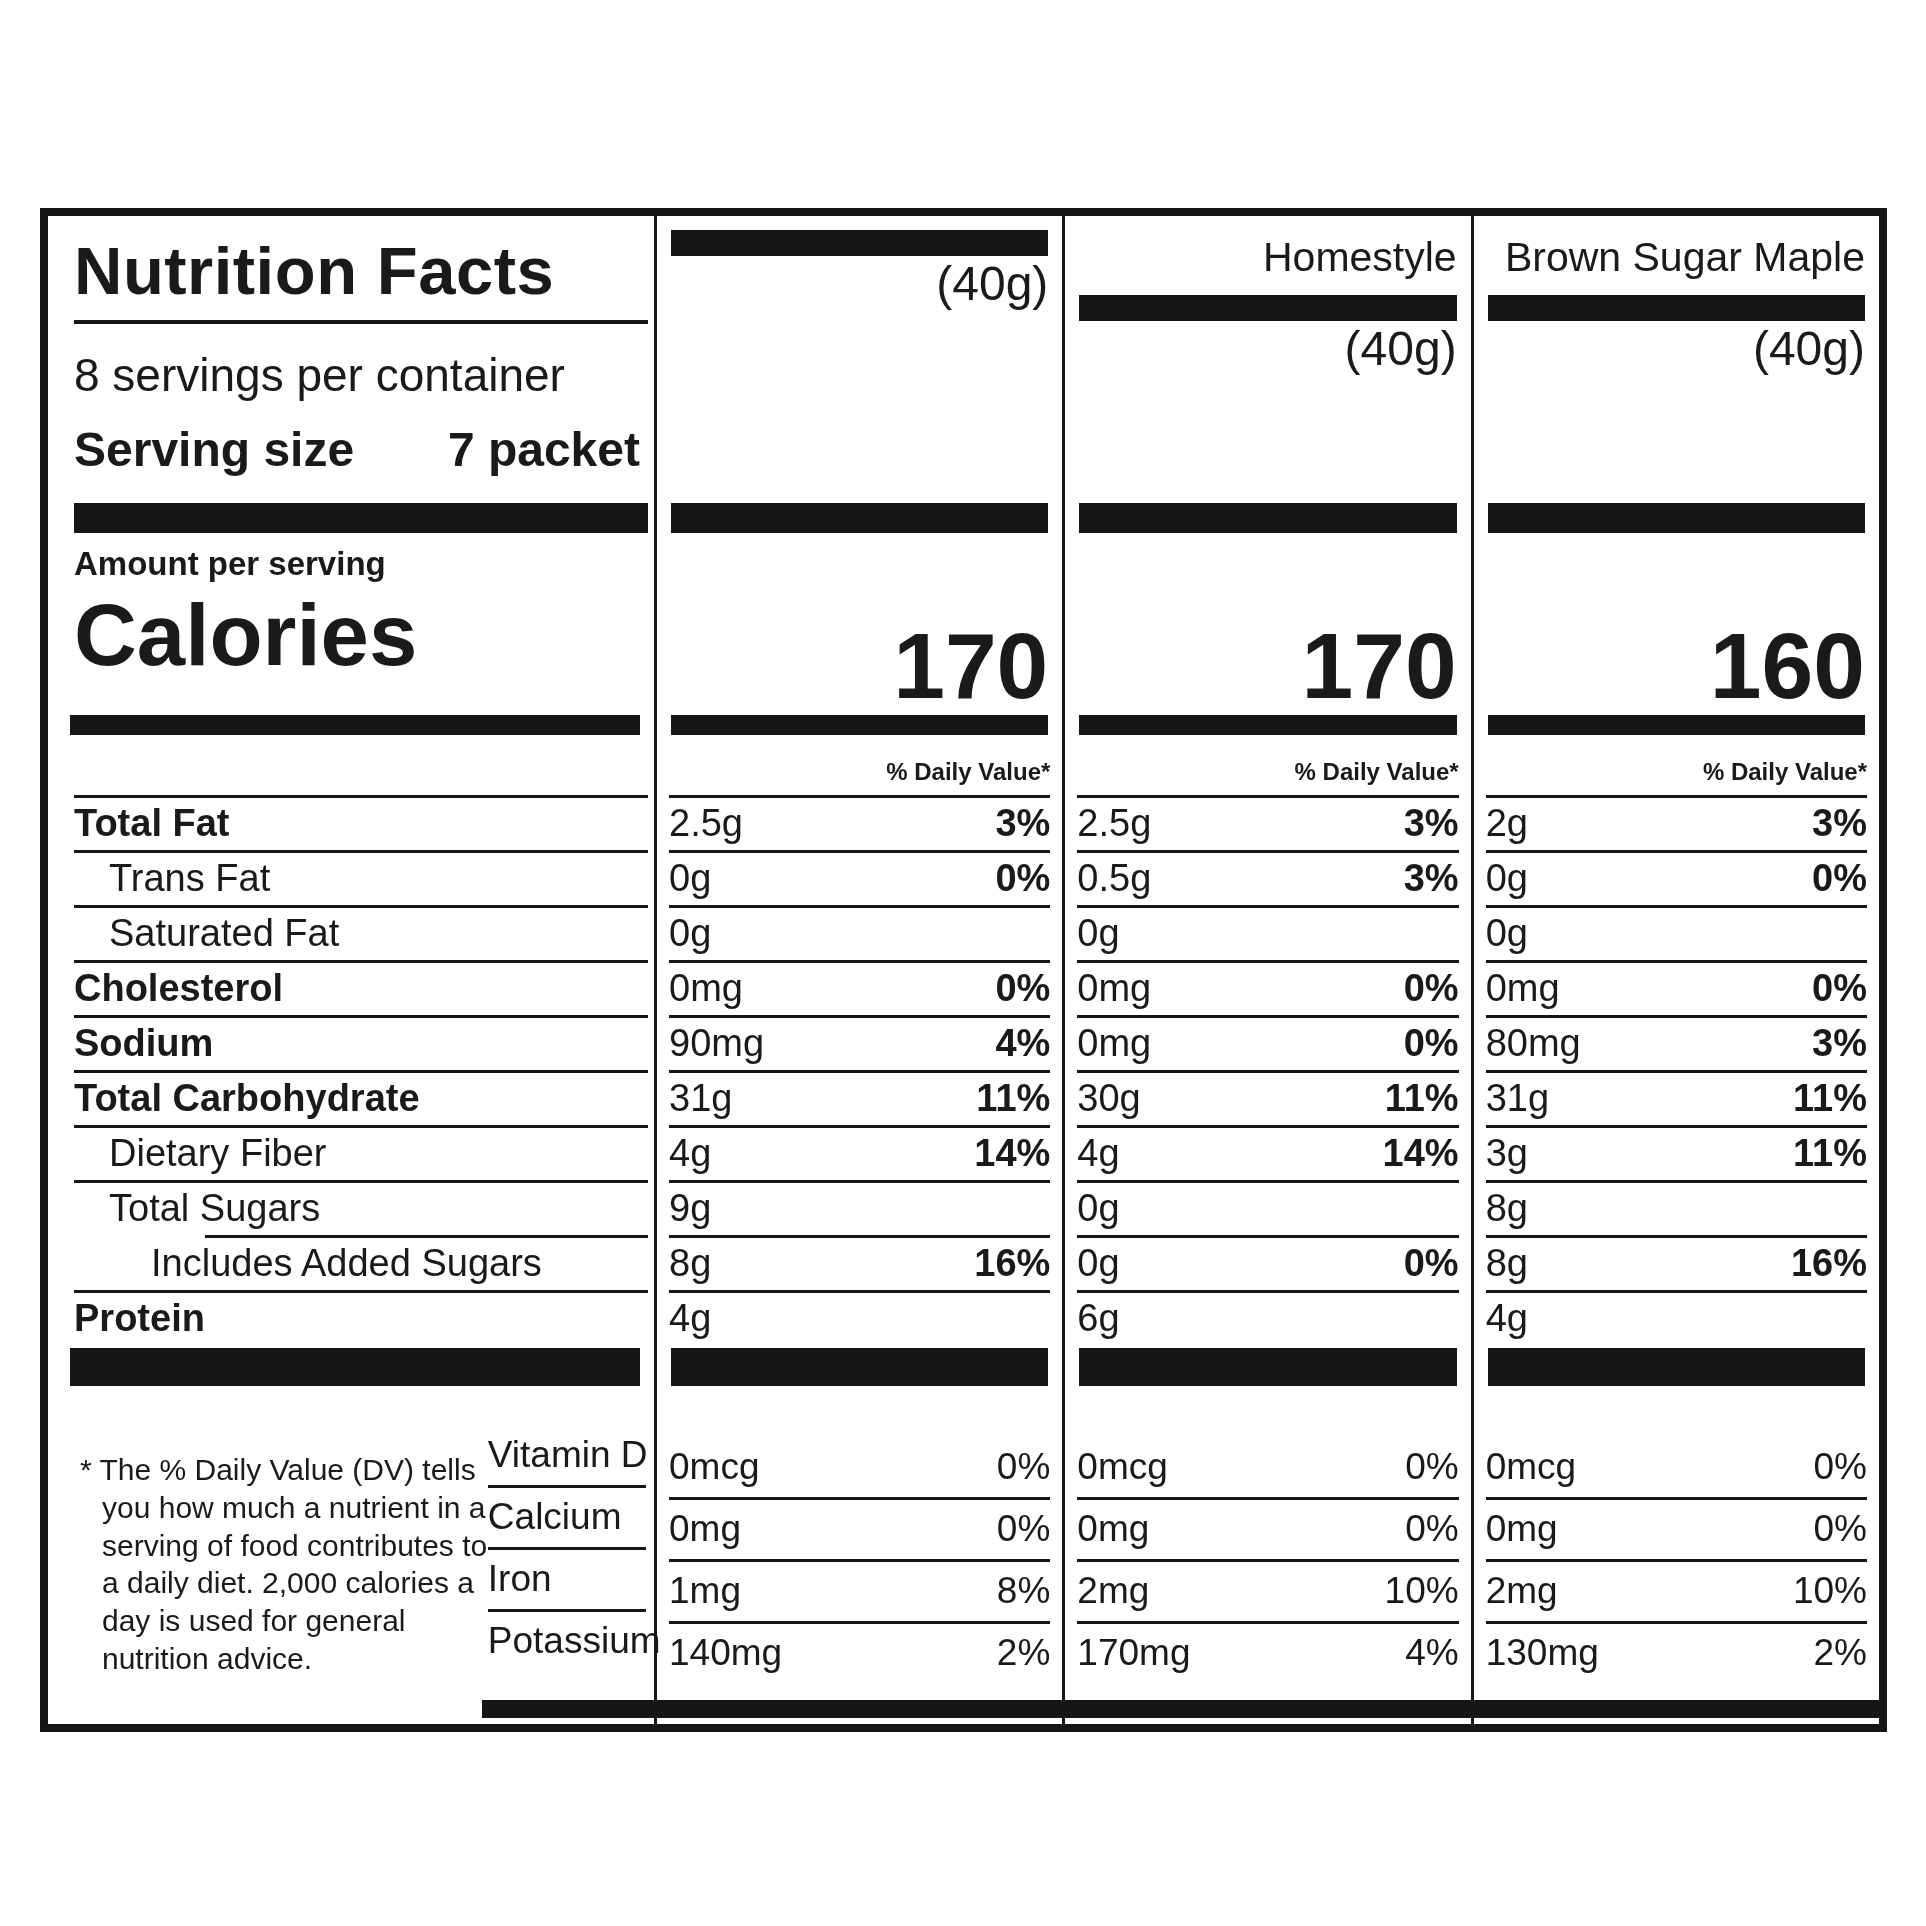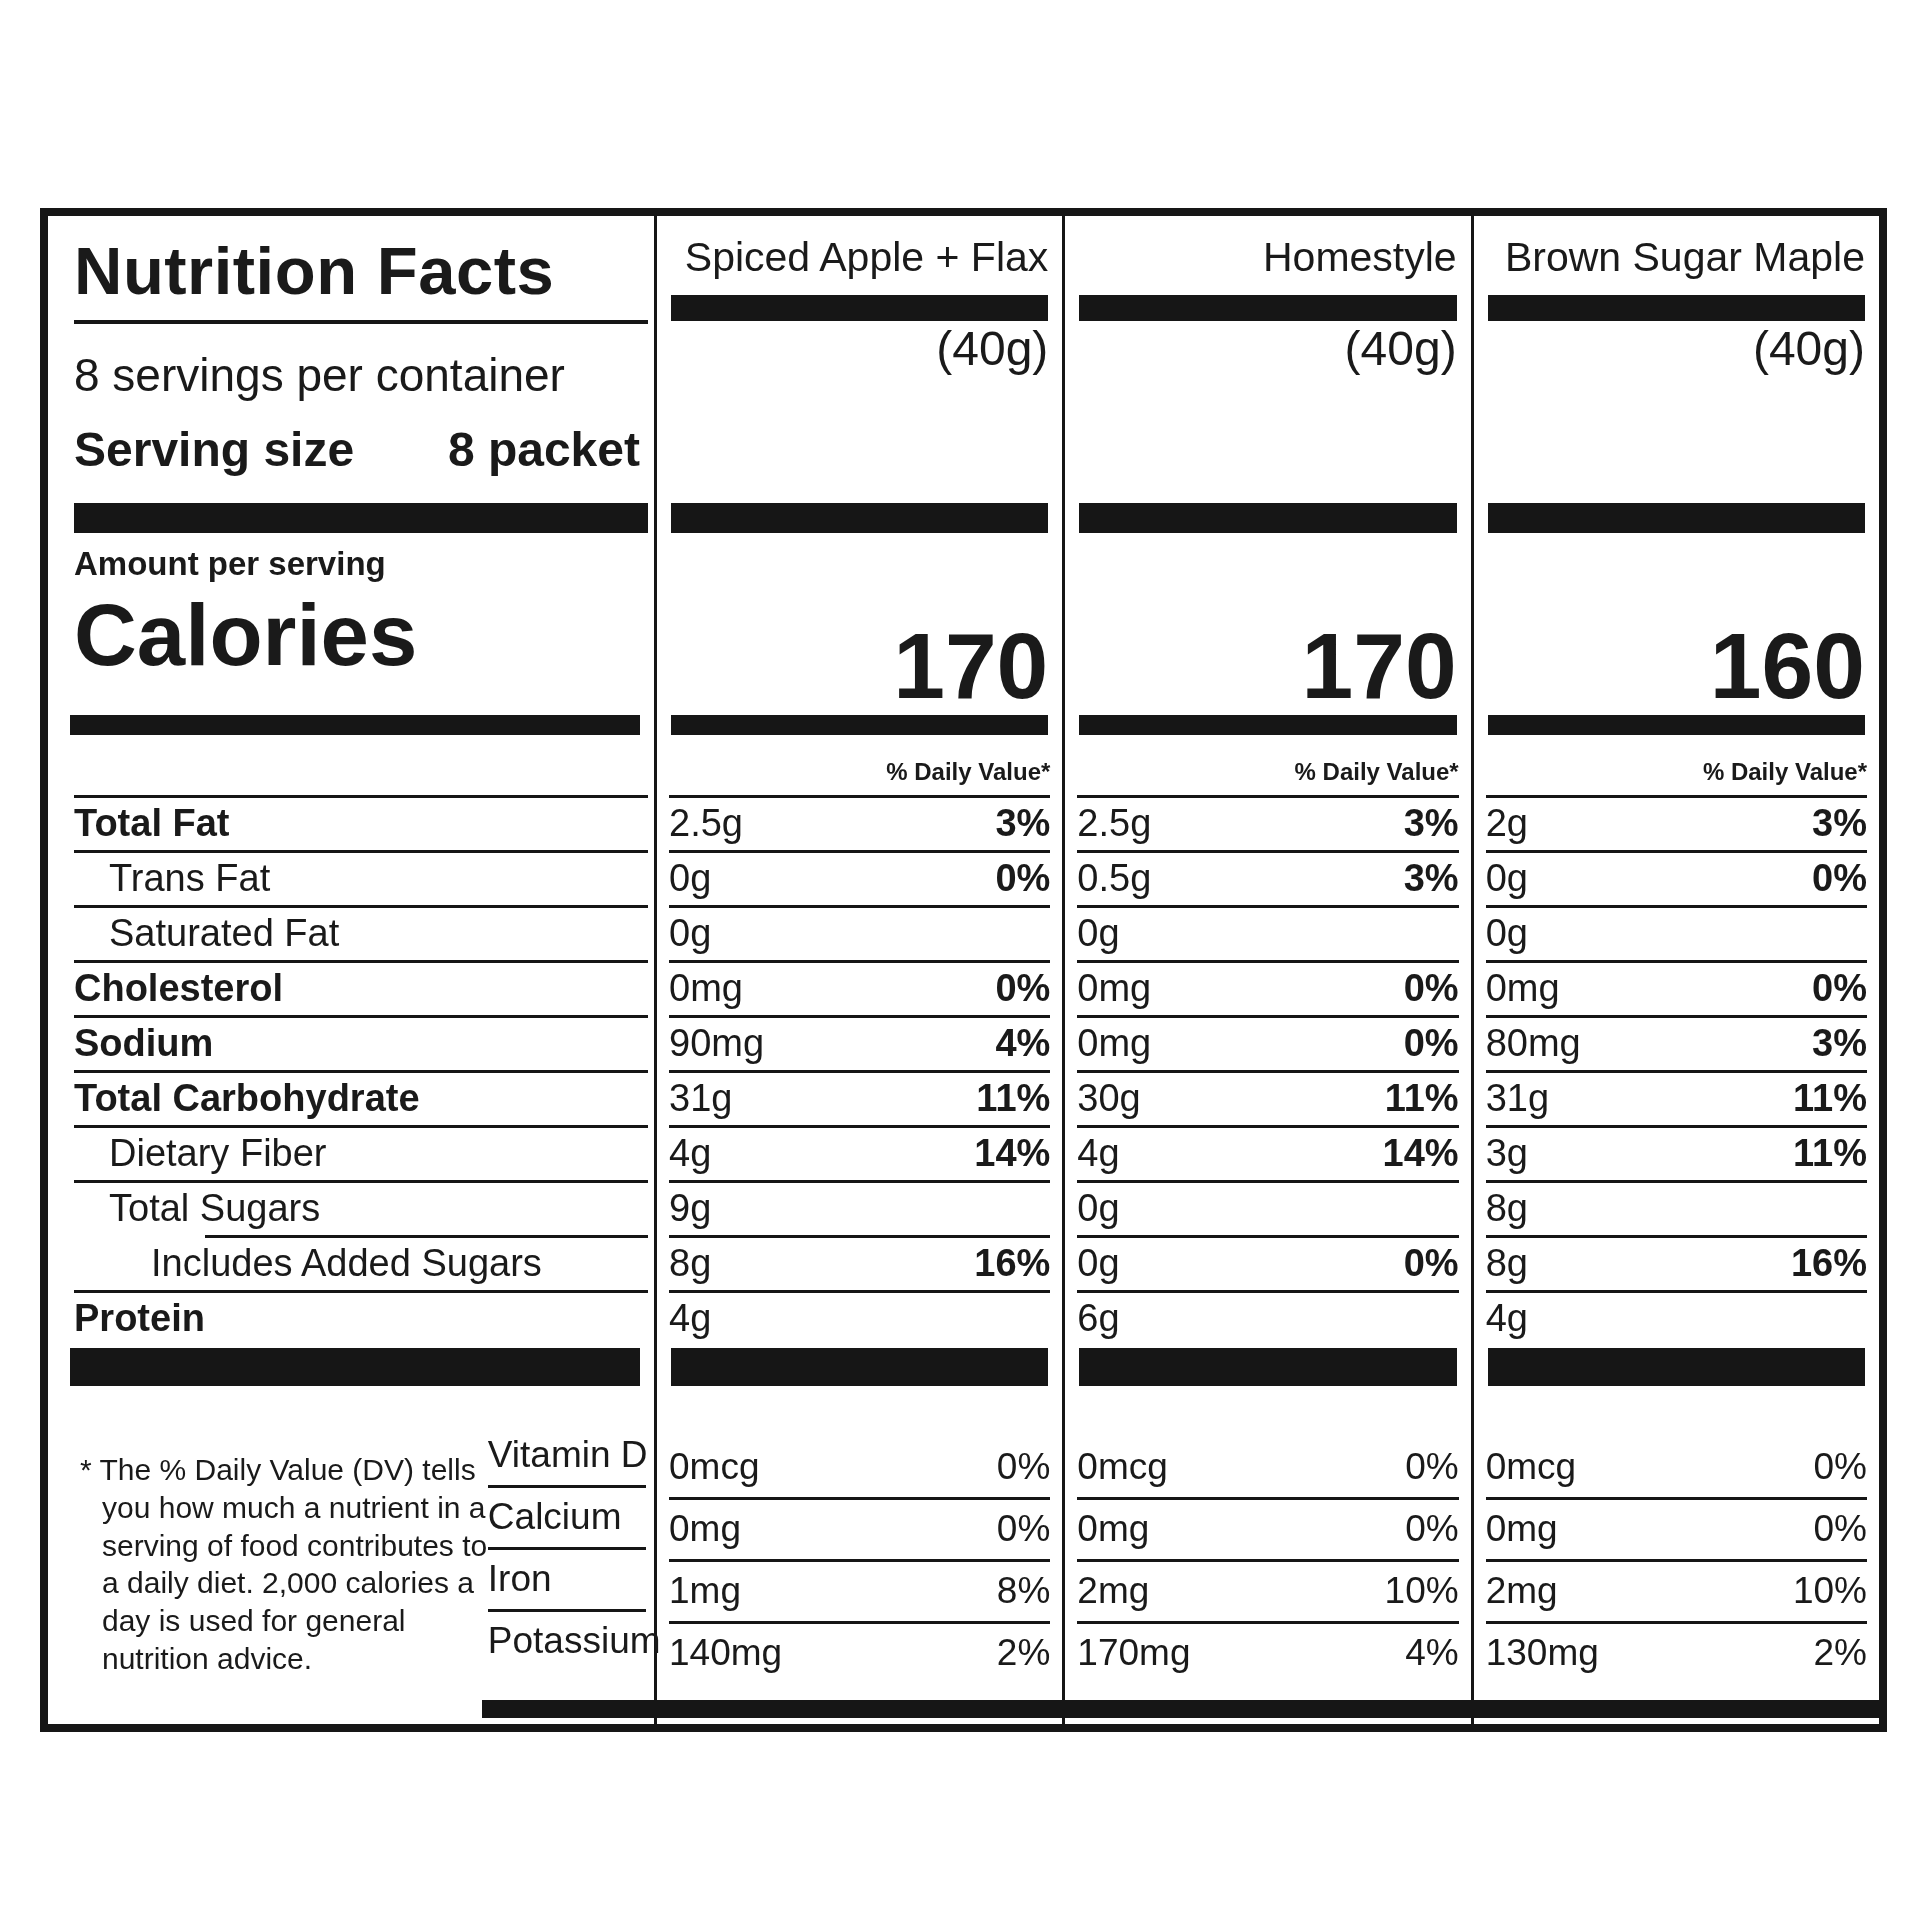--- a/index.html
+++ b/index.html
@@ -74,21 +74,21 @@
 <div class="canvas">
   <div class="label">
 
     <div class="col lcol">
       <div class="seg s-header">
         <div class="title">Nutrition Facts</div>
         <div class="title-rule"></div>
         <div class="servings">8 servings per container</div>
         <div class="ssrow">
           <span>Serving size</span>
-          <span>8 packet</span>
+          <span>7 packet</span>
         </div>
       </div>
       <div class="seg s-barA">
           <div class="bar"></div>
         </div>
       <div class="seg s-cal">
         <div class="amount-per">Amount per serving</div>
         <div class="cal-label">Calories</div>
       </div>
       <div class="seg s-barB">
@@ -162,21 +162,20 @@
             </div>
         </div>
       </div>
       <div class="seg s-bbar">
           <div class="bbar"></div>
         </div>
     </div>
 
     <div class="col fcol">
       <div class="seg s-header">
-        <div class="fname">Spiced Apple + Flax</div>
         <div class="fbar"></div>
         <div class="fweight">(40g)</div>
       </div>
       <div class="seg s-barA">
           <div class="bar"></div>
         </div>
       <div class="seg s-cal">
           <div class="calnum">170</div>
         </div>
       <div class="seg s-barB">

